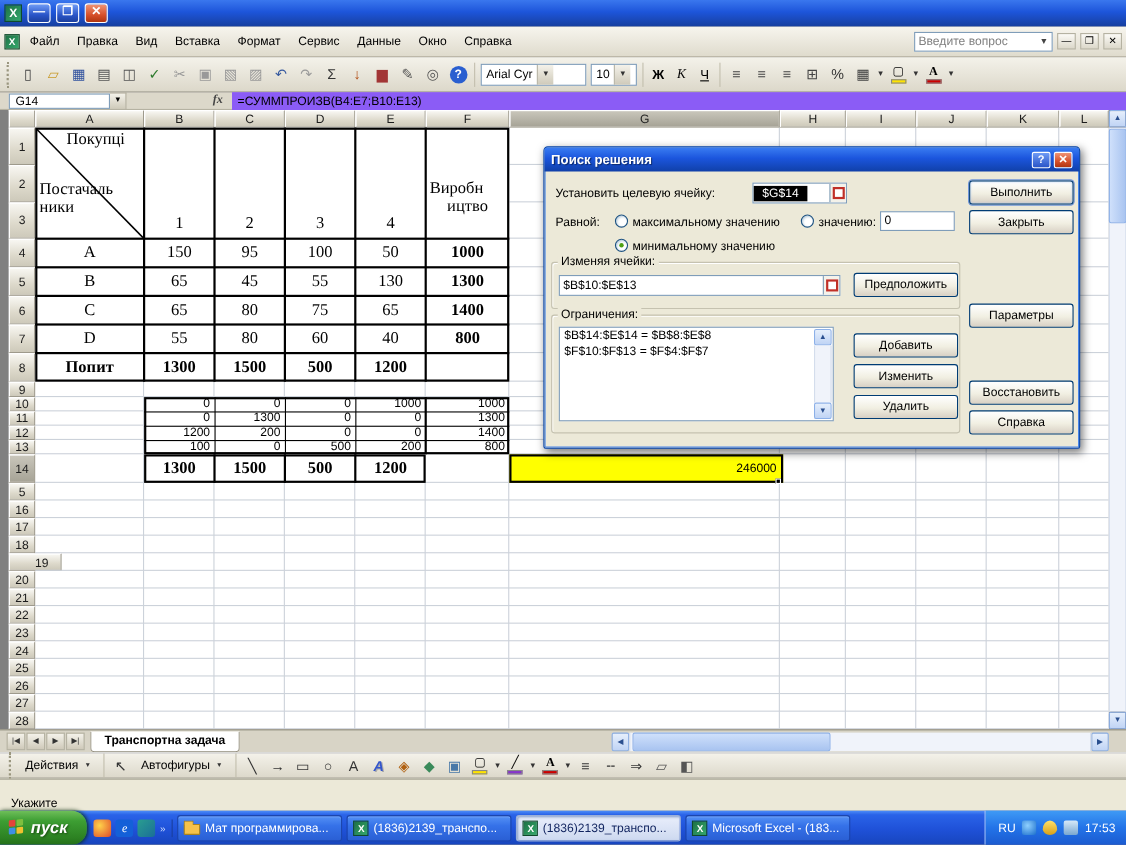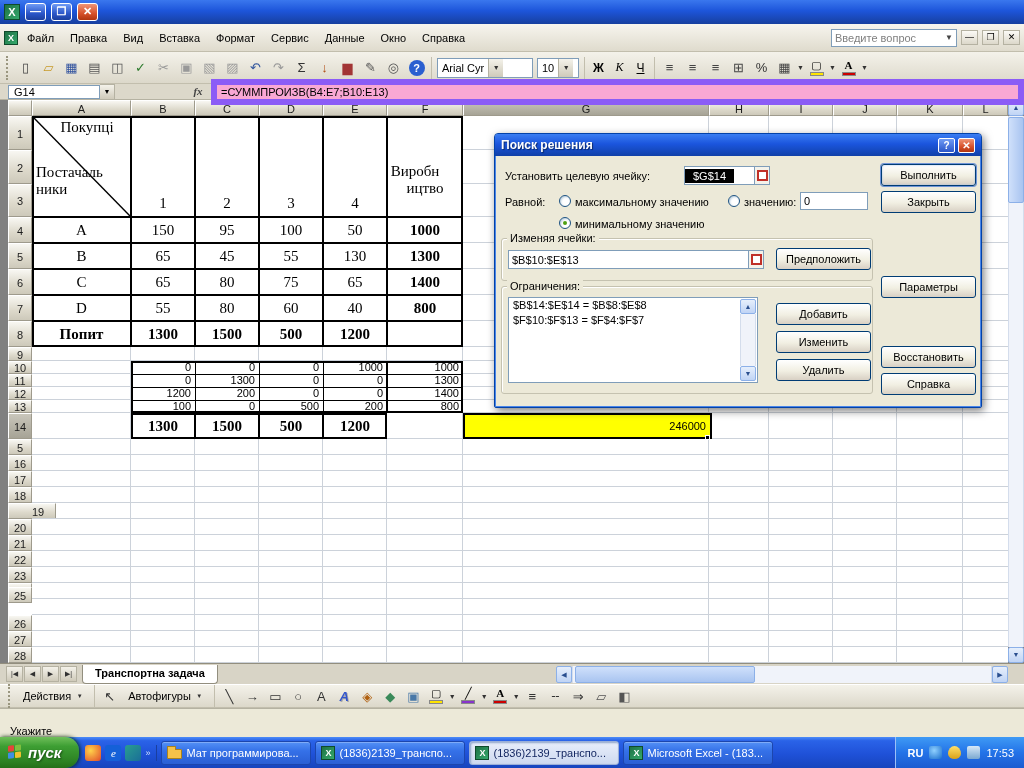--- a/index.html
+++ b/index.html
@@ -33,21 +33,21 @@
   .helpdisc{display:inline-block;width:16px;height:16px;border-radius:50%;color:#fff;font-weight:bold;font-size:11px;line-height:16px;text-align:center}
   .colic{display:inline-flex;flex-direction:column;align-items:center;justify-content:center;width:23px;height:23px;border:1px solid transparent;border-radius:2px}
   .colic .g{font-size:11px;line-height:11px}
   .colic .bar{width:14px;height:4px;margin-top:1px;border:1px solid #888}
   .dda{font-size:7px;color:#333;width:9px;text-align:center}
   
   #formulabar{position:absolute;left:0;top:84px;width:1024px;height:16px;background:#dcd8ca;display:flex;align-items:center;z-index:55;border-bottom:1px solid #b5b2a2}
   #namebox{width:92px;background:#fff;border:1px solid #7f9db9;display:flex;align-items:center;padding-left:5px;margin:0 0 0 8px}
   #nbarrow{width:15px;background:linear-gradient(180deg,#f4f2ea,#cfcaba);border:1px solid #b5b2a2;border-left:none;text-align:center;font-size:7px;line-height:14px}
   #fxlbl{width:26px;text-align:center;font-family:"Liberation Serif",serif;font-style:italic;font-weight:bold;color:#444;line-height:15px;margin-left:70px}
-  #formulatext{flex:1;background:#f9a8d4;border:6px solid #8b5cf6;padding:1px 4px;font-size:11px;white-space:nowrap}
+  #formulatext{flex:1;background:#8b5cf6;border:1px solid #8b5cf6;padding:1px 4px;font-size:11px;white-space:nowrap}
   
   #sheet-layer{position:absolute;left:0;top:0;width:1024px;height:768px;z-index:1}
   .sheetbg{background:#fff}
   .hd{background:linear-gradient(180deg,#f8f7f2,#ddd9cb 60%,#cdc9ba);border-right:1px solid #9e9a8c;border-bottom:1px solid #9e9a8c;border-top:1px solid #fff;border-left:1px solid #fff;text-align:center;font-size:11px;color:#1c1c1c}
   .hdsel{background:linear-gradient(180deg,#c9c6bb,#a6a396)}
   .gl{background:#ccd2da}
   .ser{font-family:"Liberation Serif",serif;font-size:15px;text-align:center;white-space:nowrap}
   .ser.left{text-align:left}
   .ser.b{font-weight:bold}
   .num{font-size:11px;text-align:right;padding-right:4px;white-space:nowrap}
@@ -143,21 +143,21 @@
       <div class="hd" style="position: absolute; left: 8px; top: 439px; width: 24px; height: 16px; line-height: 16px;">5</div>
       <div class="hd" style="position: absolute; left: 8px; top: 455px; width: 24px; height: 16px; line-height: 16px;">16</div>
       <div class="hd" style="position: absolute; left: 8px; top: 471px; width: 24px; height: 16px; line-height: 16px;">17</div>
       <div class="hd" style="position: absolute; left: 8px; top: 487px; width: 24px; height: 16px; line-height: 16px;">18</div>
       <div class="hd" style="position: absolute; left: 8px; top: 503px; width: 48px; height: 16px; line-height: 16px; padding-left: 12px;">19</div>
       <div class="hd" style="position: absolute; left: 8px; top: 519px; width: 24px; height: 16px; line-height: 16px;">20</div>
       <div class="hd" style="position: absolute; left: 8px; top: 535px; width: 24px; height: 16px; line-height: 16px;">21</div>
       <div class="hd" style="position: absolute; left: 8px; top: 551px; width: 24px; height: 16px; line-height: 16px;">22</div>
       <div class="hd" style="position: absolute; left: 8px; top: 567px; width: 24px; height: 16px; line-height: 16px;">23</div>
       <div class="hd" style="position: absolute; left: 8px; top: 583px; width: 24px; height: 16px; line-height: 16px;">24</div>
-      <div class="hd" style="position: absolute; left: 8px; top: 587px; width: 24px; height: 16px; line-height: 16px;">25</div>
+      <div class="hd" style="position: absolute; left: 8px; top: 599px; width: 24px; height: 16px; line-height: 16px;">25</div>
       <div class="hd" style="position: absolute; left: 8px; top: 615px; width: 24px; height: 16px; line-height: 16px;">26</div>
       <div class="hd" style="position: absolute; left: 8px; top: 631px; width: 24px; height: 16px; line-height: 16px;">27</div>
       <div class="hd" style="position: absolute; left: 8px; top: 647px; width: 24px; height: 16px; line-height: 16px;">28</div>
       <div class="gl" style="position: absolute; left: 130px; top: 116px; width: 1px; height: 547px;"></div>
       <div class="gl" style="position: absolute; left: 194px; top: 116px; width: 1px; height: 547px;"></div>
       <div class="gl" style="position: absolute; left: 258px; top: 116px; width: 1px; height: 547px;"></div>
       <div class="gl" style="position: absolute; left: 322px; top: 116px; width: 1px; height: 547px;"></div>
       <div class="gl" style="position: absolute; left: 386px; top: 116px; width: 1px; height: 547px;"></div>
       <div class="gl" style="position: absolute; left: 462px; top: 116px; width: 1px; height: 547px;"></div>
       <div class="gl" style="position: absolute; left: 708px; top: 116px; width: 1px; height: 547px;"></div>
@@ -532,21 +532,21 @@
     </div>
     <div class="tkbtn active">
       <span class="xlic sm"></span>
       <span class="tklbl">(1836)2139_транспо...</span>
     </div>
     <div class="tkbtn">
       <span class="xlic sm"></span>
       <span class="tklbl">Microsoft Excel - (183...</span>
     </div>
     <div id="tray">
-      <span style="font-weight:bold">RU</span>
+      <span style="font-weight:normal">RU</span>
       <span class="trayic" style="background:radial-gradient(circle at 40% 35%,#8fd0ff,#1a6ecc)"></span>
       <span class="trayic" style="background:linear-gradient(180deg,#ffe06a,#d8a018);border-radius:50% 50% 50% 50%/60% 60% 40% 40%"></span>
       <span class="trayic" style="background:linear-gradient(180deg,#d6e8f8,#7aa8d0)"></span>
       <span>17:53</span>
     </div>
   </div>
 
 </div>
 
 </body></html>

